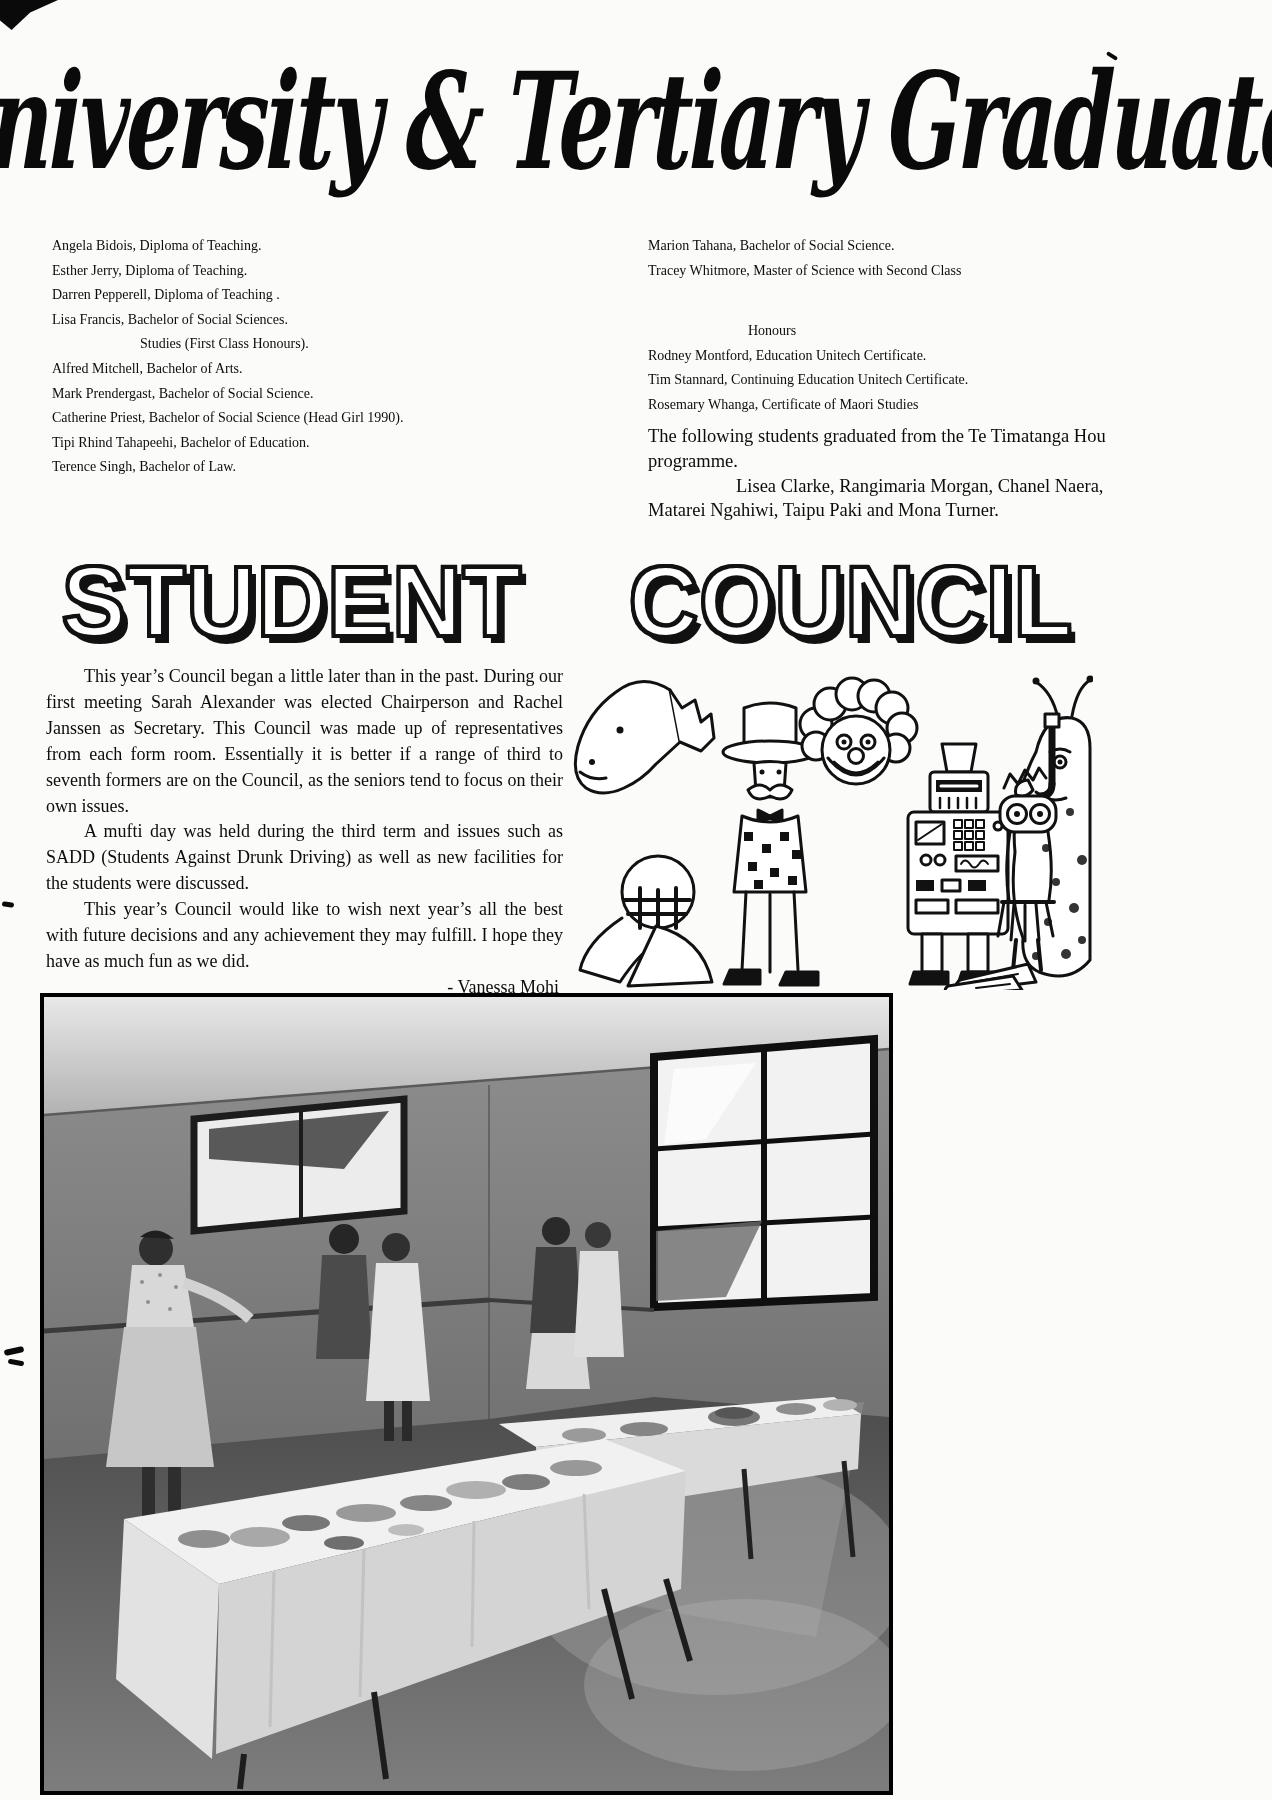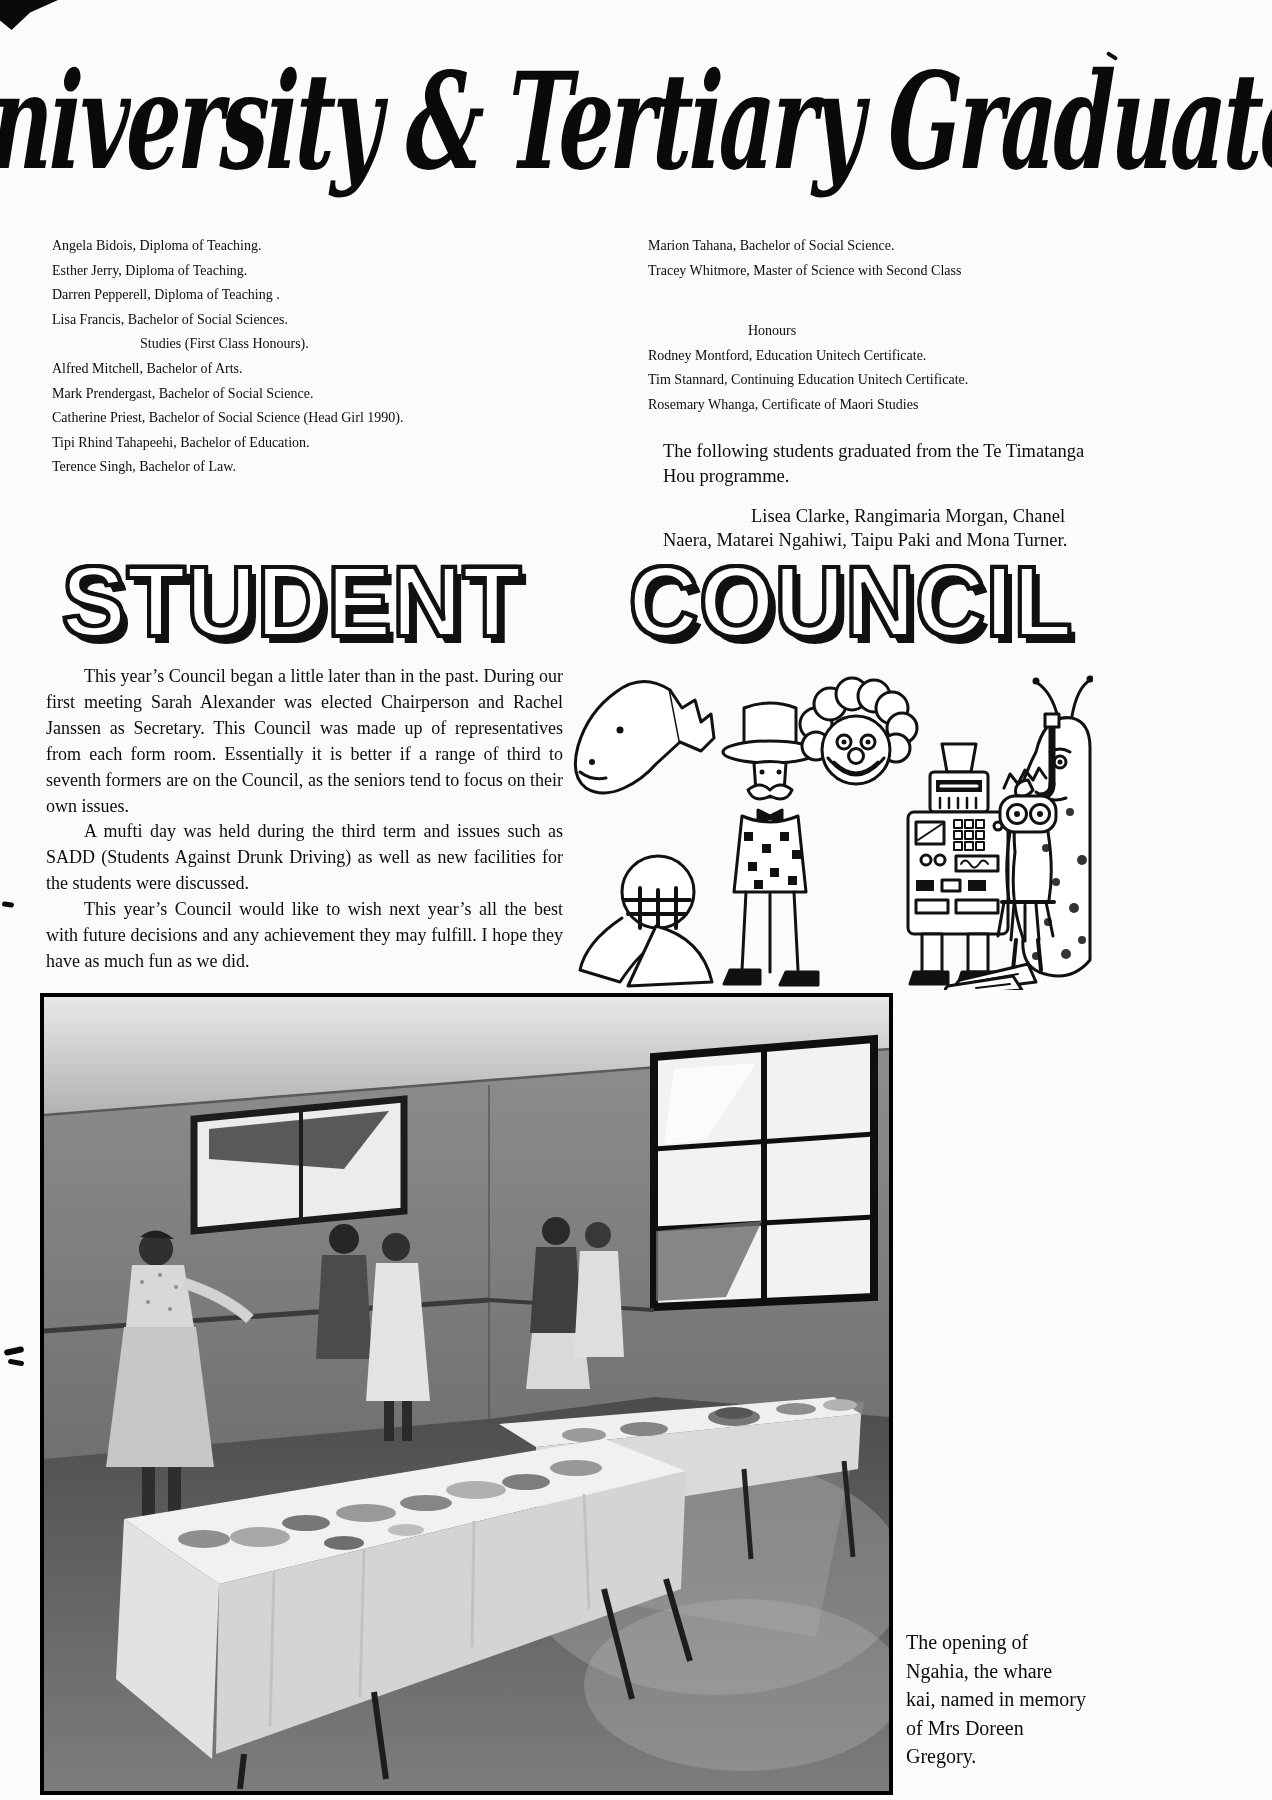--- a/index.html
+++ b/index.html
@@ -18,21 +18,21 @@
     color:#0a0a0a;
   }
   
   .grad-col{position:absolute;font-size:14px;line-height:24.6px;}
   .grad-col .row{white-space:nowrap;}
   .grad-left{left:52px;top:234px;width:515px;}
   .grad-right{left:648px;top:234px;width:470px;}
   .indent-l{padding-left:88px;}
   .indent-r{padding-left:100px;margin-top:36px;}
   .te-block{position:absolute;left:648px;top:424px;width:482px;font-size:18.5px;line-height:24.8px;}
-  .te-block p{margin:15px;}
+  .te-block p{margin:0;}
   .te-names{text-indent:88px;}
   
   .sketch-head{
     position:absolute;top:550px;height:110px;
     font-family:"Liberation Sans",sans-serif;font-weight:900;
     font-size:96px;line-height:104px;text-align:center;
     color:#ffffff;letter-spacing:1px;
     -webkit-text-stroke:4px #111;
     text-shadow:
       -2px -2px 0 #111, 2px -2px 0 #111, -2px 2px 0 #111, 2px 2px 0 #111,
@@ -107,20 +107,21 @@
     <p class="te-names">Lisea Clarke, Rangimaria Morgan, Chanel Naera, Matarei Ngahiwi, Taipu Paki and Mona Turner.</p>
   </div>
 
   <div class="sketch-head head-student">STUDENT</div>
   <div class="sketch-head head-council">COUNCIL</div>
 
   <div class="council-text">
     <p>This year’s Council began a little later than in the past. During our first meeting Sarah Alexander was elected Chairperson and Rachel Janssen as Secretary. This Council was made up of representatives from each form room. Essentially it is better if a range of third to seventh formers are on the Council, as the seniors tend to focus on their own issues.</p>
     <p>A mufti day was held during the third term and issues such as SADD (Students Against Drunk Driving) as well as new facilities for the students were discussed.</p>
     <p>This year’s Council would like to wish next year’s all the best with future decisions and any achievement they may fulfill. I hope they have as much fun as we did.</p>
+    <p class="sig">- Vanessa Mohi</p>
   </div>
 
   <div class="cartoon">
     <svg viewBox="0 0 535 340" xmlns="http://www.w3.org/2000/svg">
       <g fill="#fff" stroke="#111" stroke-width="3" stroke-linejoin="round" stroke-linecap="round">
 
         <path d="M112,40 Q84,22 58,42 Q30,62 20,96 Q12,126 28,138 Q44,148 66,138 Q84,130 98,114 L122,92 Z"></path>
         <path d="M112,40 L124,58 L137,50 L143,72 L153,64 L156,88 L143,101 L122,92"></path>
         <circle cx="62" cy="80" r="3.5" fill="#111" stroke="none"></circle>
         <circle cx="34" cy="112" r="3" fill="#111" stroke="none"></circle>
@@ -348,15 +349,14 @@
         <ellipse cx="300" cy="546" rx="20" ry="7" fill="#6f6f6f"></ellipse>
         <ellipse cx="362" cy="533" rx="18" ry="6" fill="#bdbdbd"></ellipse>
         <ellipse cx="382" cy="506" rx="26" ry="8" fill="#868686"></ellipse>
         <ellipse cx="432" cy="493" rx="30" ry="9" fill="#b0b0b0"></ellipse>
         <ellipse cx="482" cy="485" rx="24" ry="8" fill="#7d7d7d"></ellipse>
         <ellipse cx="532" cy="471" rx="26" ry="8" fill="#989898"></ellipse>
       </g>
     </svg>
   </div>
 
-  <div class="photo-caption">The opening of Ngahia, the whare kai, named in memory of Mrs Doreen Gregory.</div>
 
 </div>
 
 </body></html>

